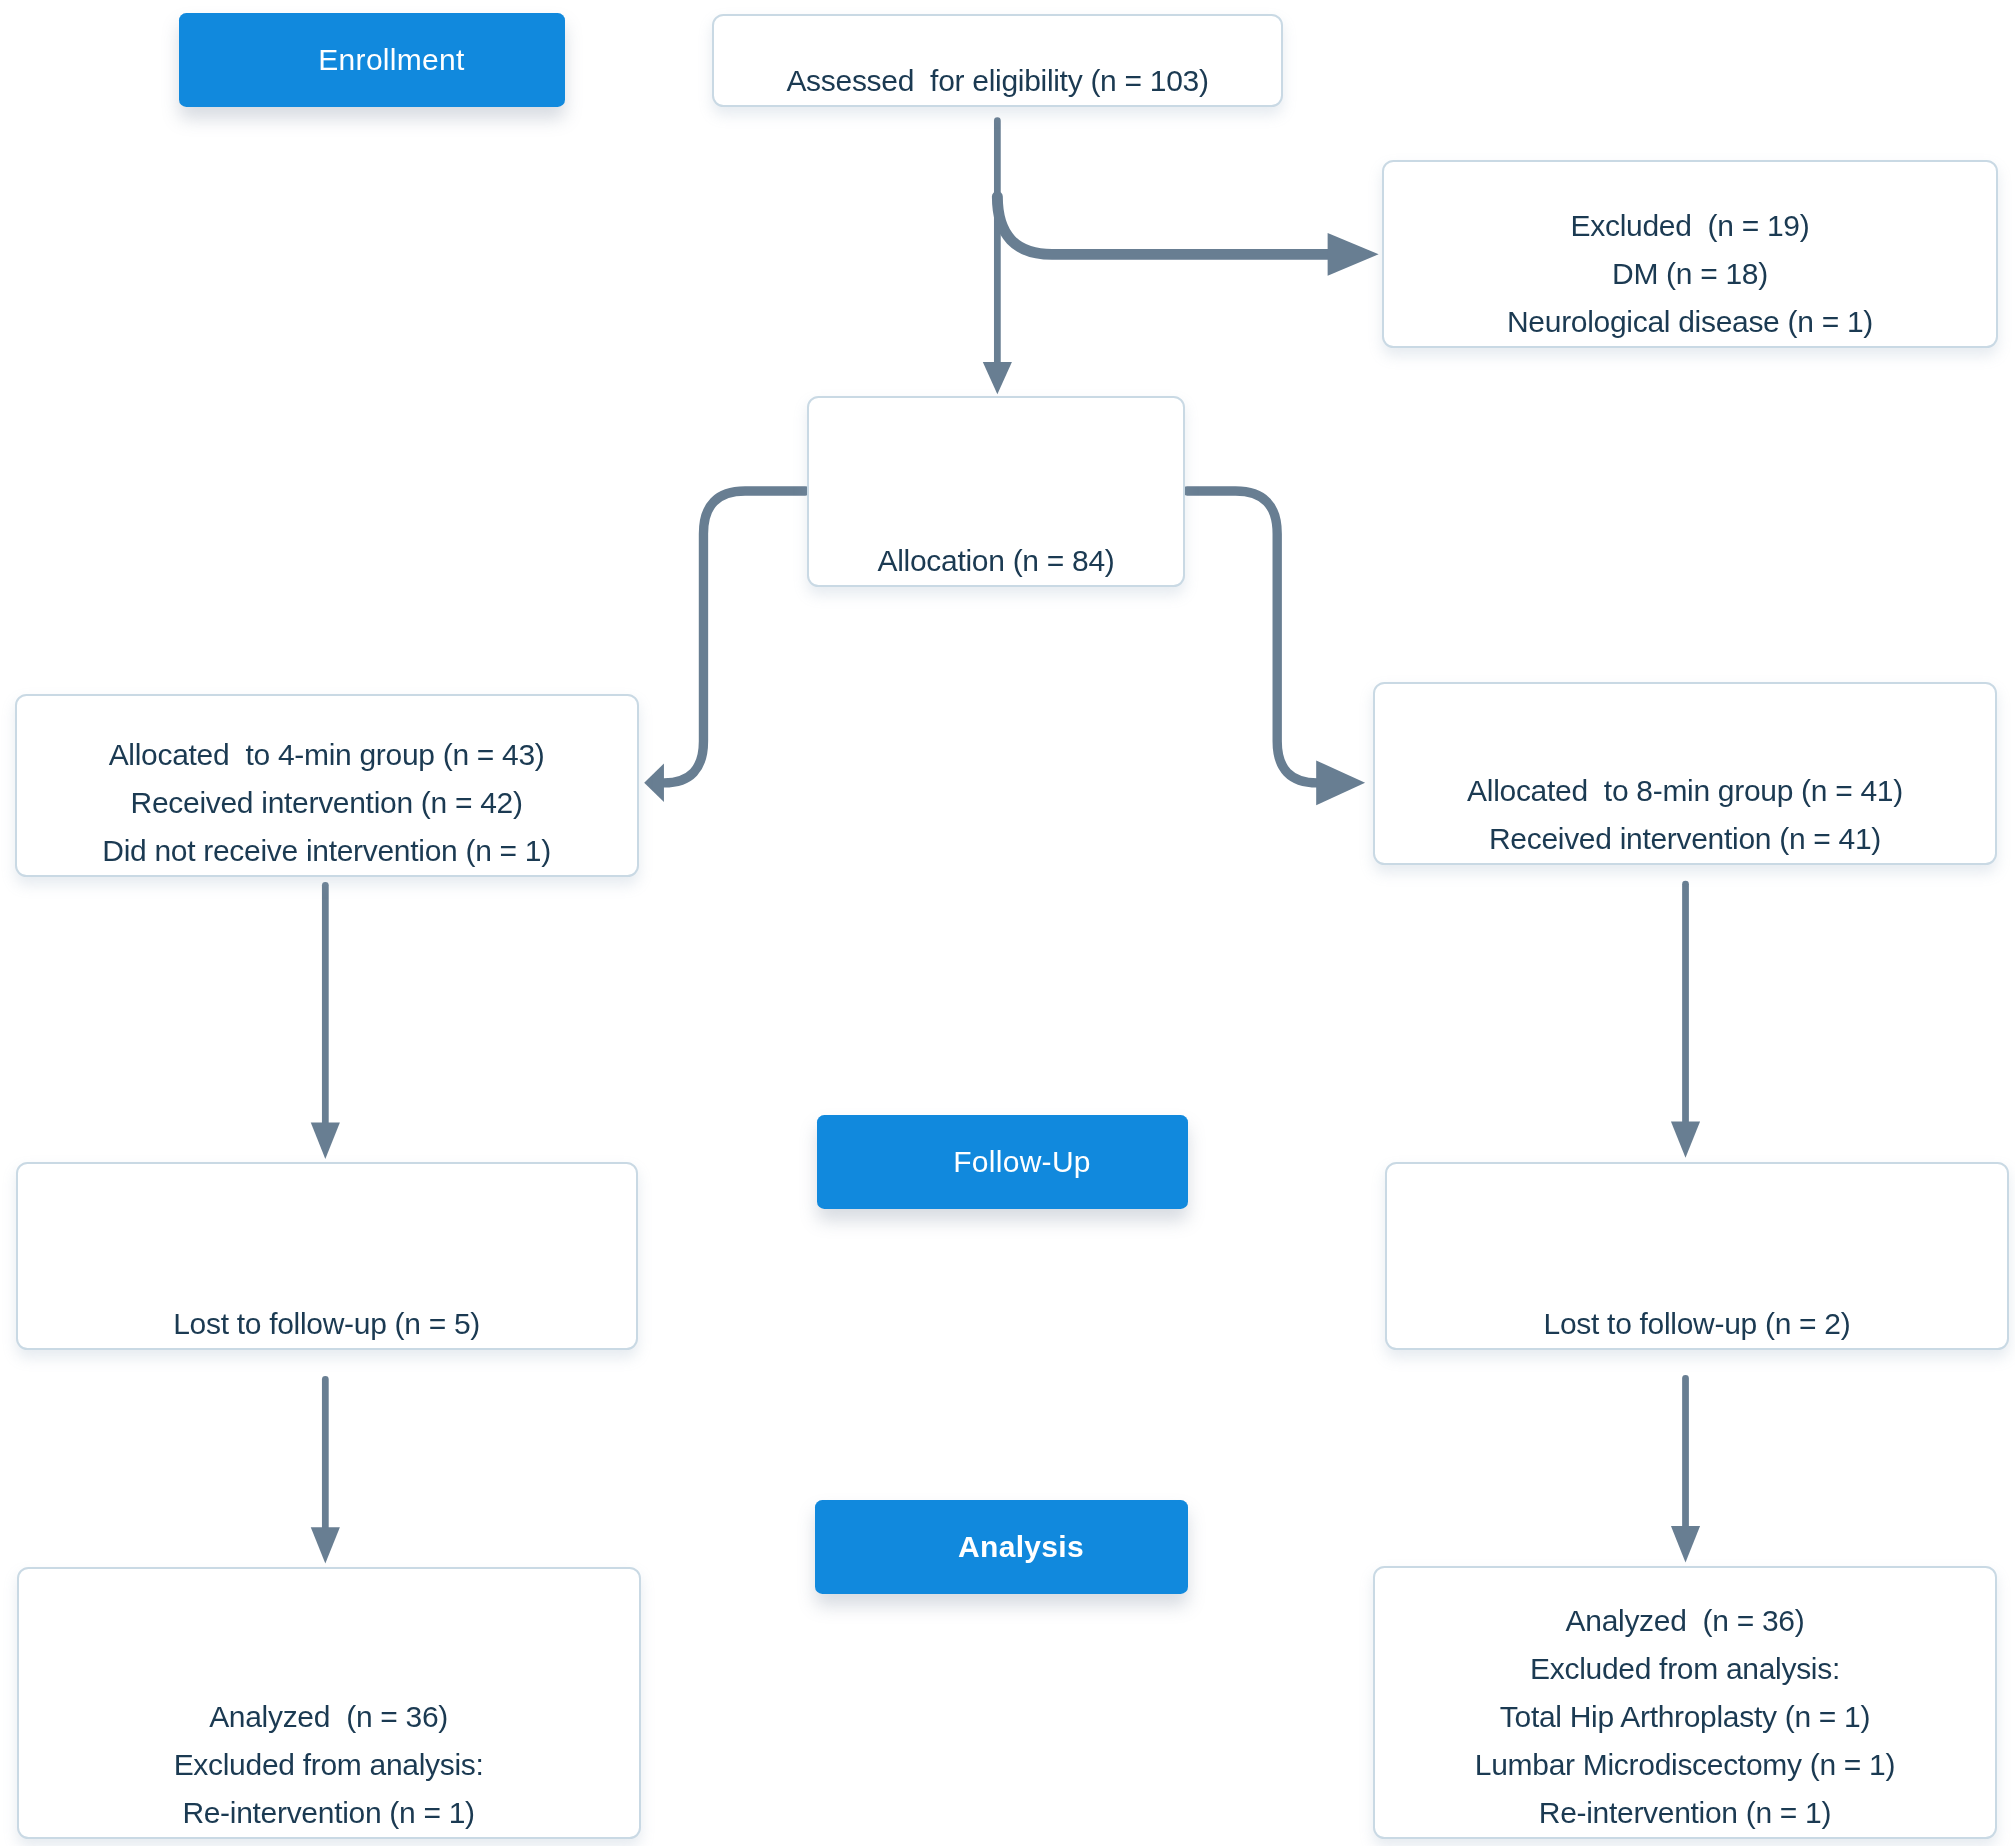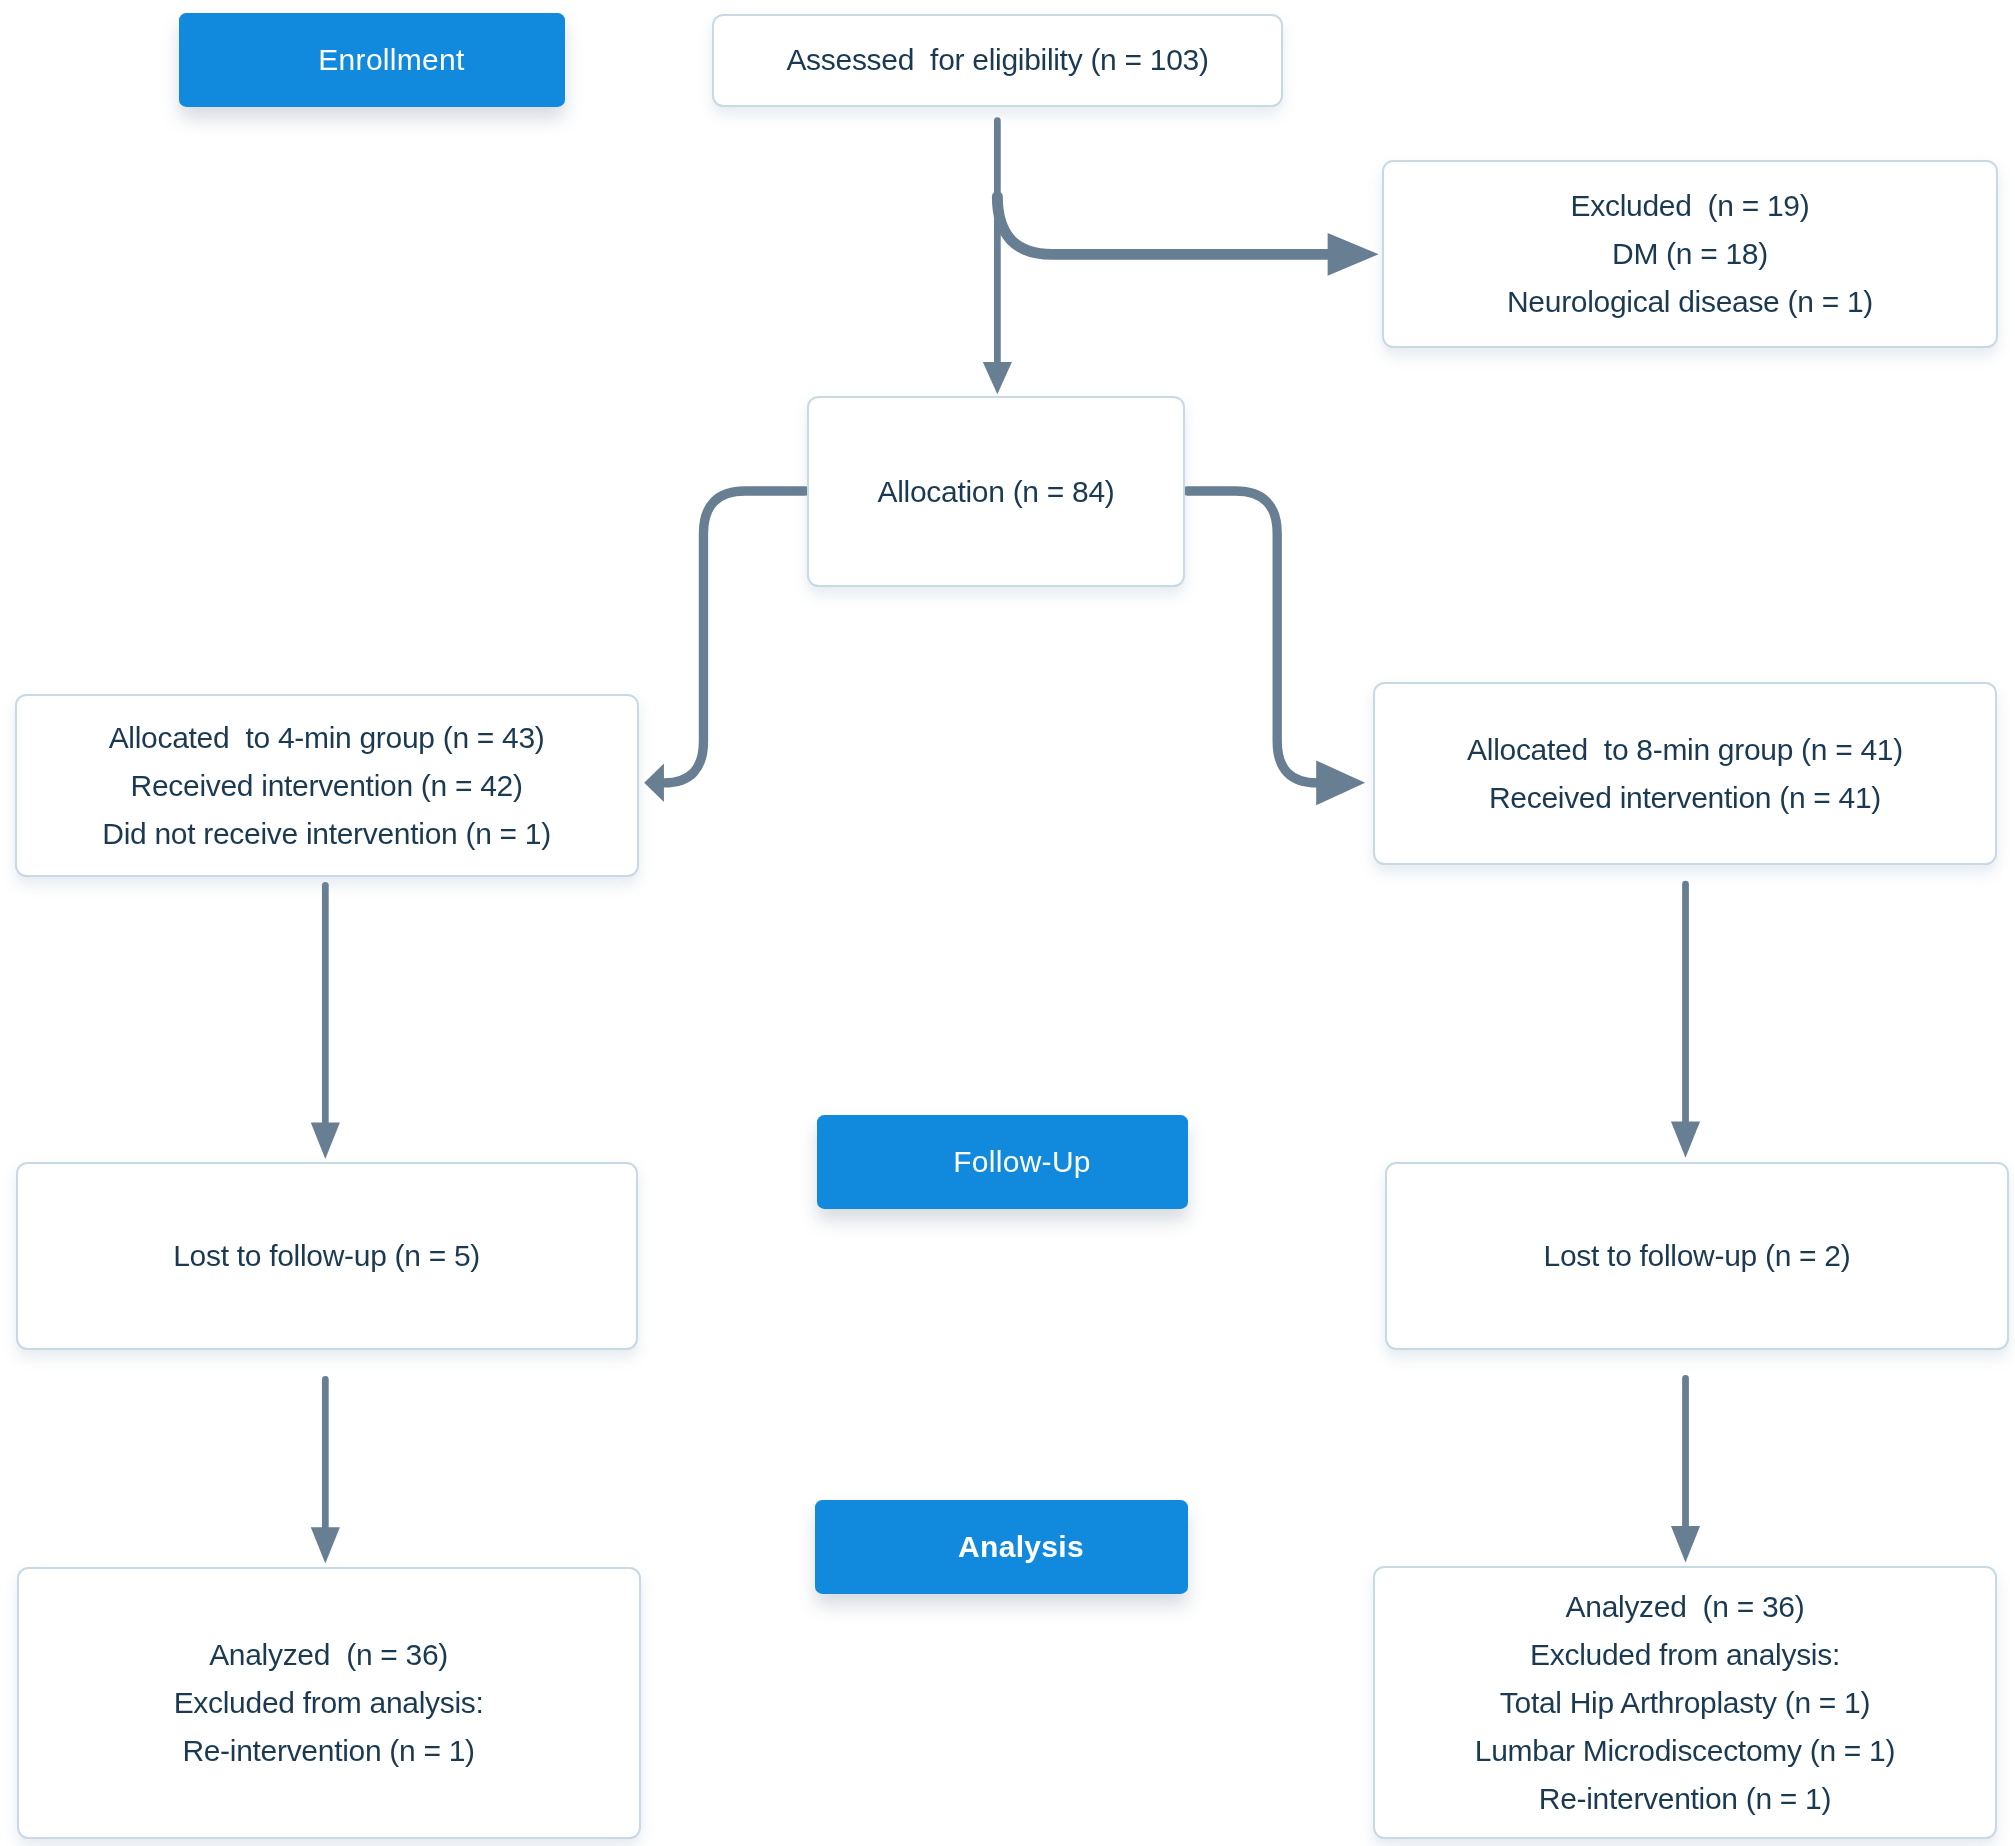--- a/index.html
+++ b/index.html
@@ -38,21 +38,21 @@
   #arrow-layer path.mid{stroke-width:21px;}
   #arrow-layer path.scurve{stroke-width:18px;}
   #arrow-layer polygon{fill:var(--arrow);stroke:none;}
   .wbox{
     position:absolute;
     background:#ffffff;
     border:2.6px solid var(--box-border);
     border-radius:11.4px;
     display:flex;
     flex-direction:column;
-    justify-content:center;
+    justify-content:flex-end;
     align-items:center;
     text-align:center;
     box-shadow:0 7.3px 13.5px rgba(141,164,186,0.22);
   }
   .wbox .line{
     font-size:30px;
     line-height:48px;
     letter-spacing:-0.3px;
     color:var(--text-dark);
     white-space:pre;

